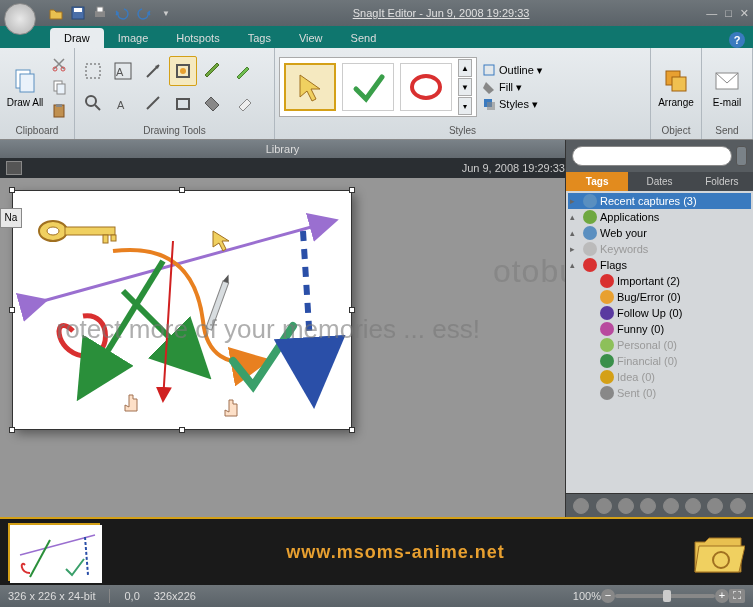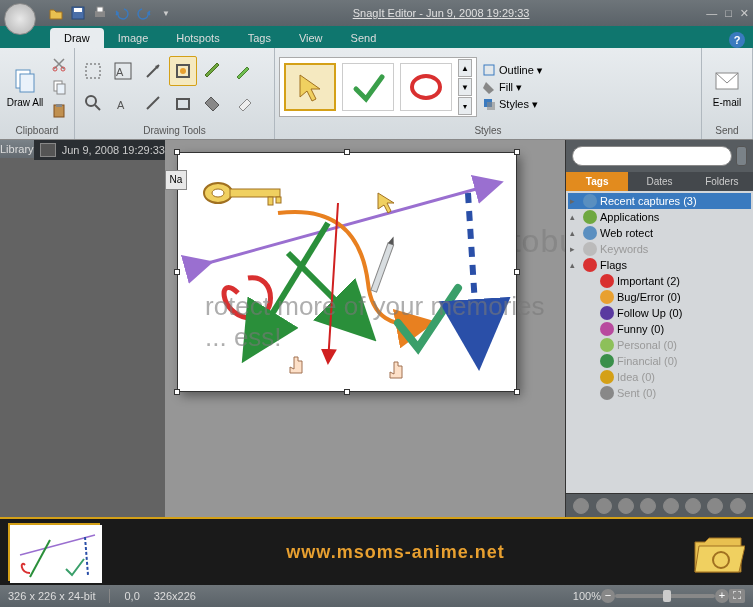--- a/index.html
+++ b/index.html
@@ -37,21 +37,21 @@
 .style-gallery { display: flex; gap: 6px; align-items: center; background: #fff; border: 1px solid #aaa; padding: 4px; height: 60px; }
 .style-item { width: 52px; height: 48px; border: 1px solid #ccc; display: flex; align-items: center; justify-content: center; cursor: pointer; background: #fff; }
 .style-item.active { border: 2px solid #d4a017; background: #f5e9c0; }
 .gallery-more { display: flex; flex-direction: column; gap: 1px; }
 .gallery-arrow { width: 14px; height: 18px; background: #e8ecef; border: 1px solid #aaa; cursor: pointer; display: flex; align-items: center; justify-content: center; font-size: 8px; }
 
 .effect-list { display: flex; flex-direction: column; gap: 1px; font-size: 10px; }
 .effect-row { display: flex; align-items: center; gap: 3px; cursor: pointer; padding: 1px 3px; }
 
 .workspace { flex: 1; display: flex; background: #3a3f44; overflow: hidden; }
-.canvas-area { flex: 1; display: flex; flex-direction: row; background: #636363; position: relative; }
+.canvas-area { flex: 1; display: flex; flex-direction: column; background: #636363; position: relative; }
 .library-header { height: 18px; background: linear-gradient(#7a8288, #636a70); color: #ddd; text-align: center; line-height: 18px; font-size: 10px; }
 .capture-header { height: 20px; background: #2a2e32; color: #ccc; text-align: center; line-height: 20px; font-size: 10px; display: flex; align-items: center; }
 .cam-icon { width: 16px; height: 14px; background: #555; border: 1px solid #888; margin: 0 6px; }
 .capture-title { flex: 1; text-align: right; }
 
 .canvas-wrap { flex: 1; background: #969696; position: relative; display: flex; align-items: flex-start; justify-content: flex-start; padding: 12px; overflow: hidden; }
 .canvas { width: 340px; height: 240px; background: #fff; border: 1px solid #333; box-shadow: 4px 4px 10px rgba(0,0,0,0.4); position: relative; }
 .handle { width: 6px; height: 6px; background: #fff; border: 1px solid #333; position: absolute; }
 .handle.tl { top: -4px; left: -4px; } .handle.tm { top: -4px; left: 50%; margin-left: -3px; } .handle.tr { top: -4px; right: -4px; }
 .handle.ml { top: 50%; left: -4px; margin-top: -3px; } .handle.mr { top: 50%; right: -4px; margin-top: -3px; }
@@ -290,20 +290,34 @@
             </svg><span>Fill</span> ▾</div>
         <div class="effect-row"><svg width="14" height="14">
               <rect x="2" y="2" width="8" height="8" fill="#3a7abf"></rect>
               <rect x="5" y="5" width="8" height="8" fill="#888" opacity="0.6"></rect>
             </svg><span>Styles</span> ▾</div>
       </div>
     </div>
     <div class="ribbon-group-label">Styles</div>
   </div>
 
+  <div class="ribbon-group">
+    <div class="ribbon-group-body">
+      <div class="big-btn">
+        <div class="big-btn-icon">
+            <svg width="26" height="26">
+              <rect x="3" y="3" width="14" height="14" fill="#e8a030" stroke="#a06010"></rect>
+              <rect x="9" y="9" width="14" height="14" fill="#f0c050" stroke="#a06010"></rect>
+            </svg>
+          </div>
+        <div class="big-btn-label">Arrange</div>
+      </div>
+    </div>
+    <div class="ribbon-group-label">Object</div>
+  </div>
 
   <div class="ribbon-group">
     <div class="ribbon-group-body">
       <div class="big-btn">
         <div class="big-btn-icon">
             <svg width="26" height="20">
               <rect x="2" y="2" width="22" height="16" fill="#fff" stroke="#888"></rect>
               <path d="M2 2 L13 12 L24 2" fill="none" stroke="#888"></path>
             </svg>
           </div>
@@ -413,21 +427,21 @@
           <span class="tree-label">Recent captures (3)</span>
         </div>
       <div class="tree-item">
           <span class="tree-toggle">▴</span>
           <span class="tree-icon" style="background:#6fa840"></span>
           <span class="tree-label">Applications</span>
         </div>
       <div class="tree-item">
           <span class="tree-toggle">▴</span>
           <span class="tree-icon" style="background:#5a8fc0"></span>
-          <span class="tree-label">Web rotect</span>
+          <span class="tree-label">Web your</span>
         </div>
       <div class="tree-item dimmed">
           <span class="tree-toggle">▸</span>
           <span class="tree-icon" style="background:#bbb"></span>
           <span class="tree-label">Keywords</span>
         </div>
       <div class="tree-item">
           <span class="tree-toggle">▴</span>
           <span class="tree-icon" style="background:#d93030"></span>
           <span class="tree-label">Flags</span>

